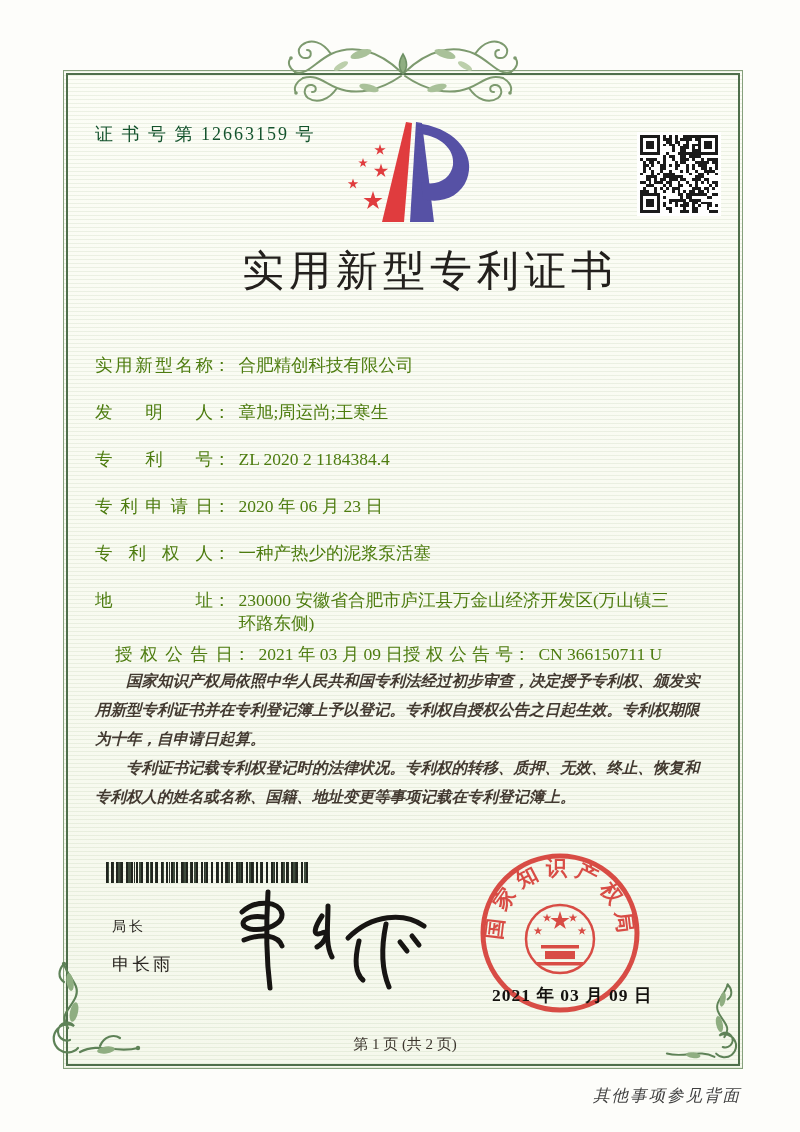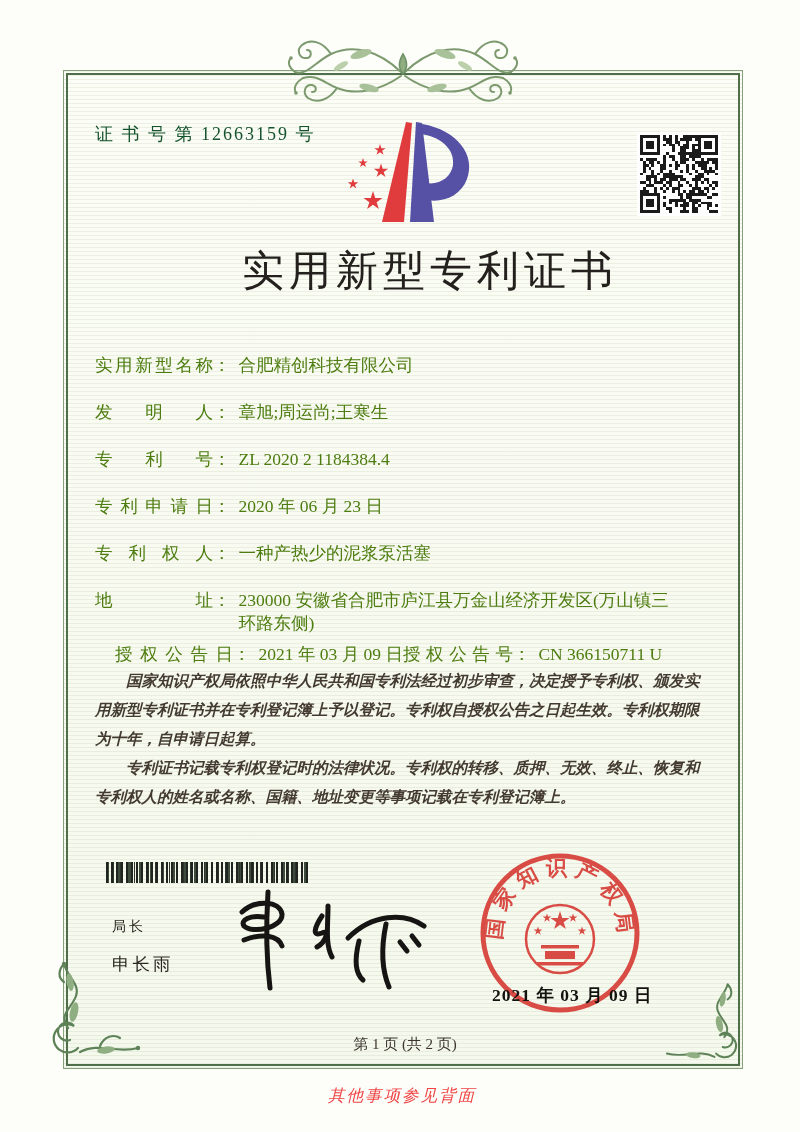--- a/index.html
+++ b/index.html
@@ -45,22 +45,22 @@
 
   .signer-title{left:112px;top:918px;font-size:14px;letter-spacing:3px;color:#2b2722;}
   .signer-name{left:112px;top:952px;font-size:17.5px;letter-spacing:3px;color:#2b2722;}
 
   .sig{left:222px;top:884px;}
   .seal{left:478px;top:851px;}
   .seal-date{left:492px;top:983px;font-size:17.5px;font-weight:bold;color:#14120f;
              letter-spacing:1px;z-index:5;}
 
   .page-info{left:63px;top:1035px;width:620px;text-align:center;font-size:15px;color:#3c362e;margin-left:32px;}
-  .back-note{left:63px;top:1085px;width:678px;text-align:center;font-size:16.5px;
-             color:#ef4444;font-style:italic;letter-spacing:2px;}
+  .back-note{left:63px;top:1085px;width:678px;text-align:right;font-size:16.5px;
+             color:#404040;font-style:italic;letter-spacing:2px;}
 
   .orn{pointer-events:none;}
 </style>
 </head>
 <body>
 
 <div class="sheet">
 
   <div class="frame">
     <div class="frame-inner"></div>

